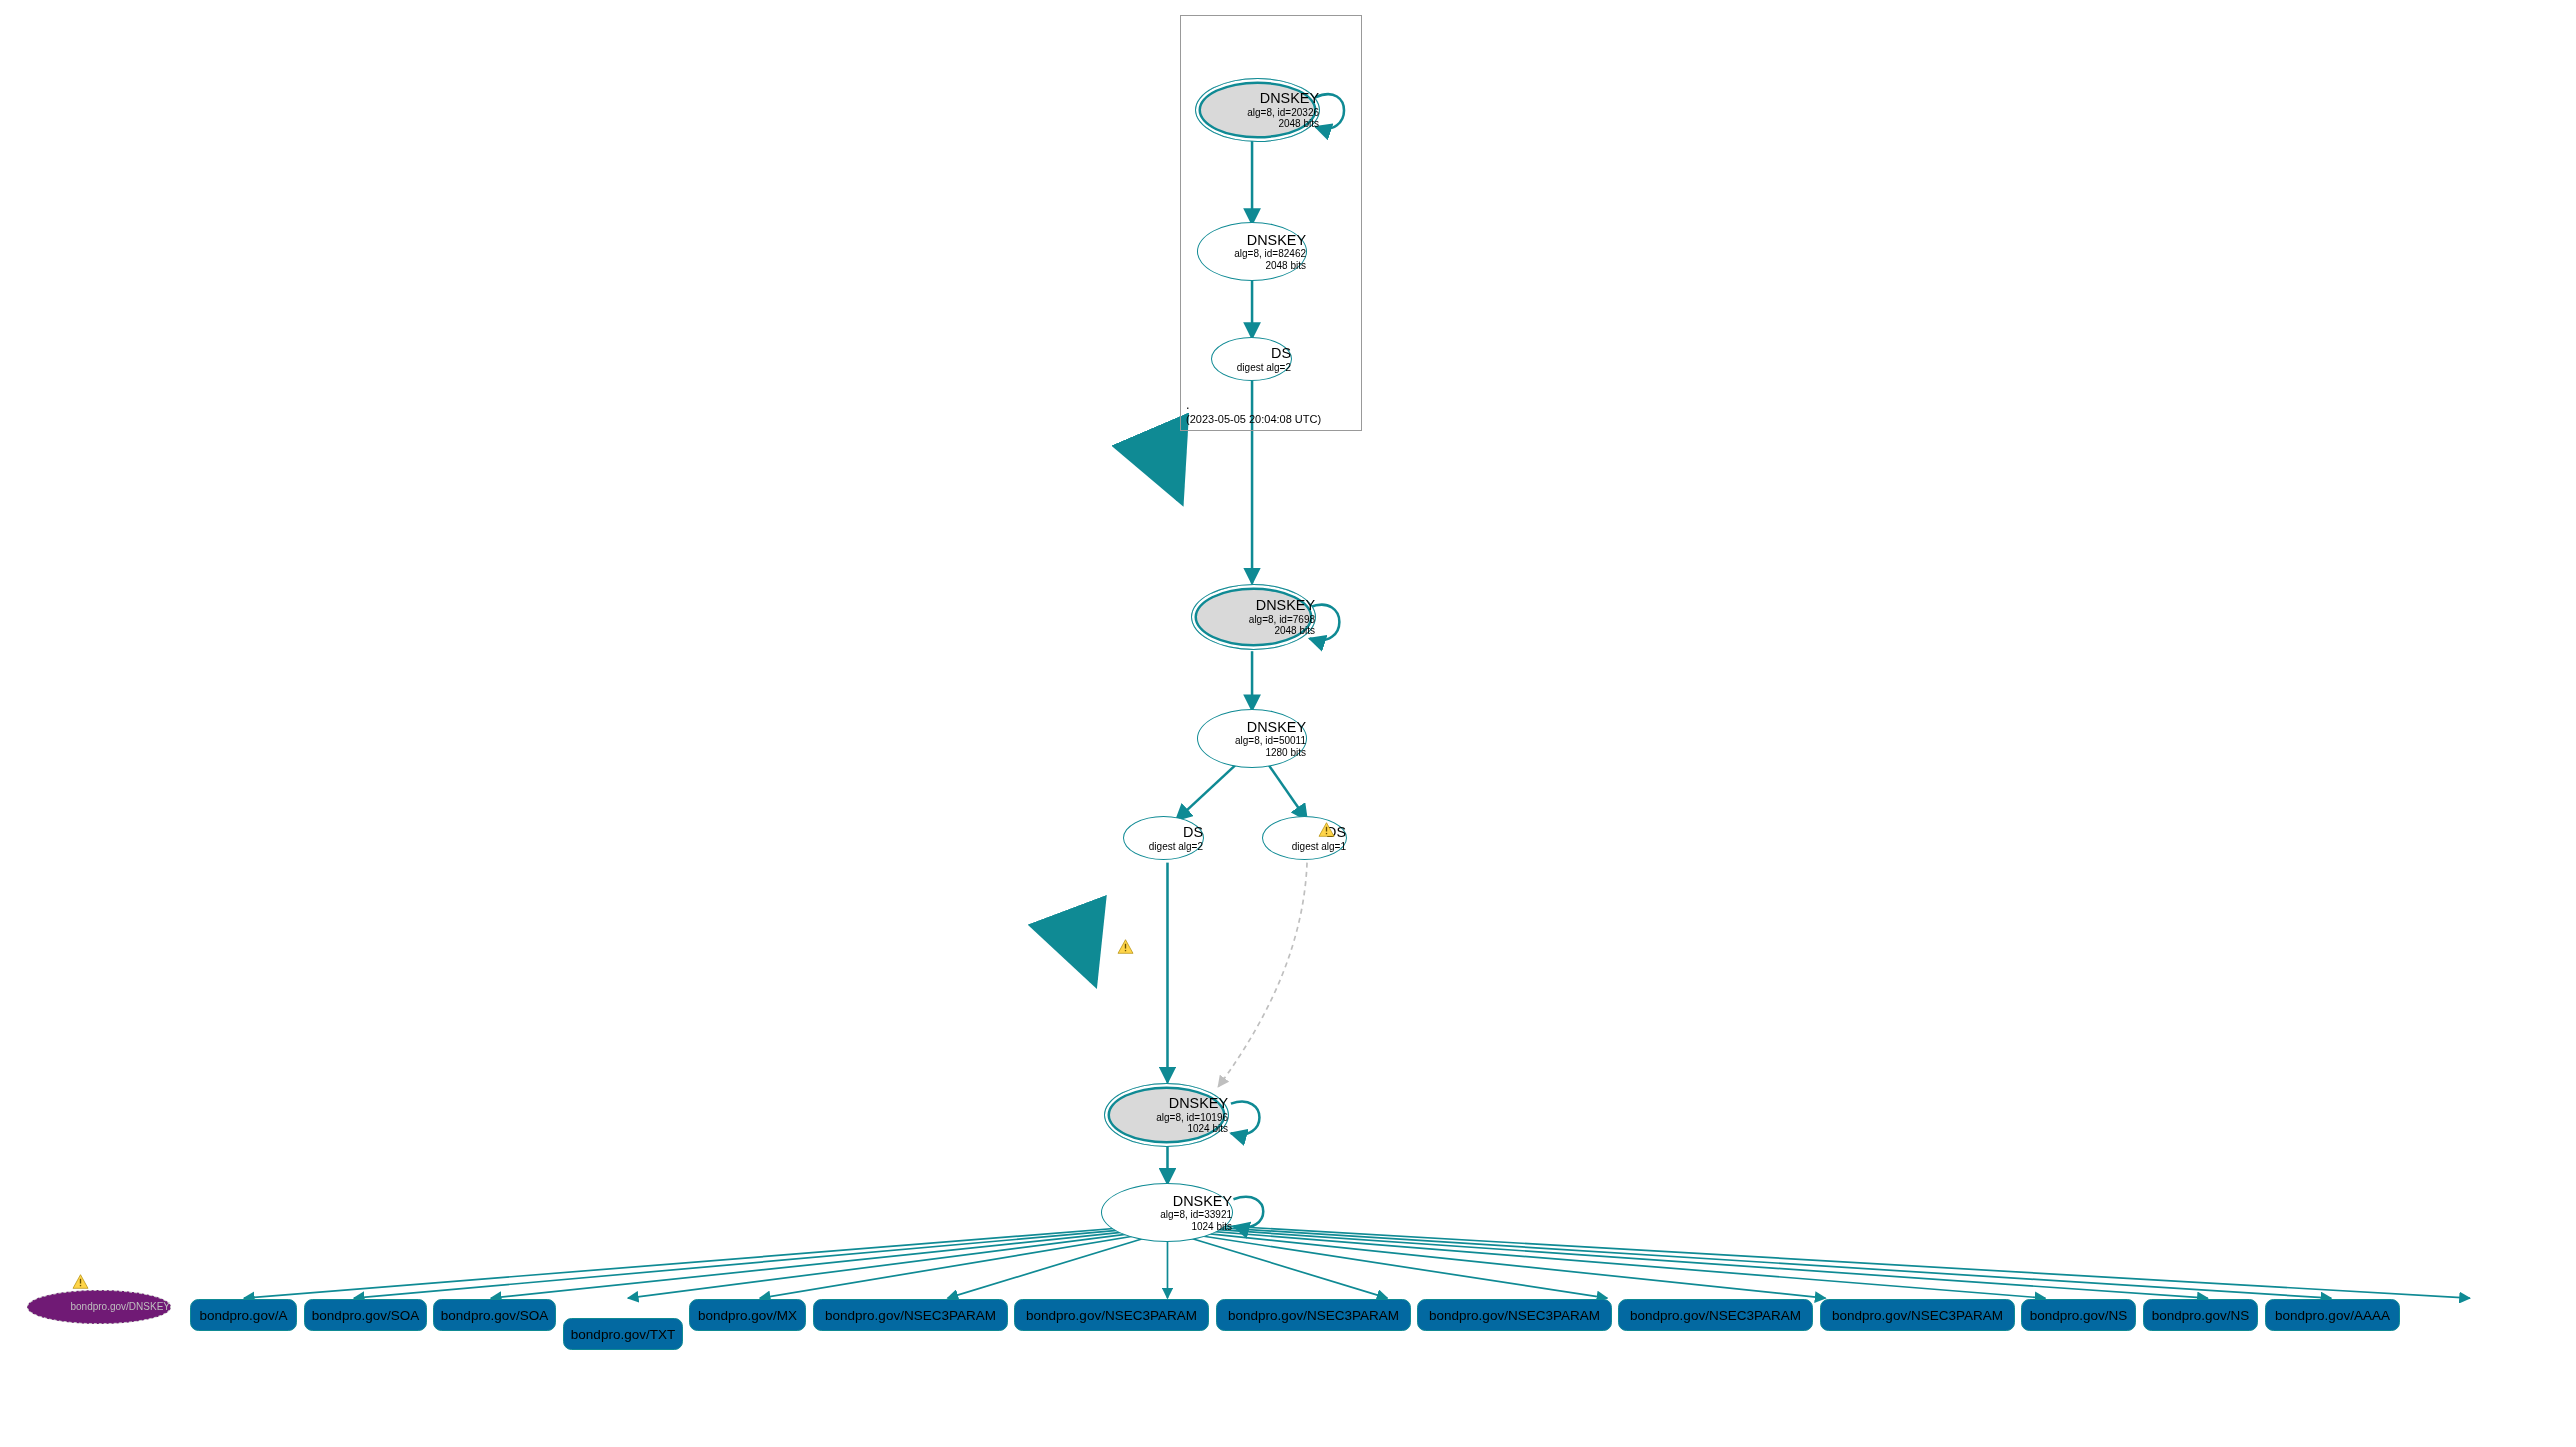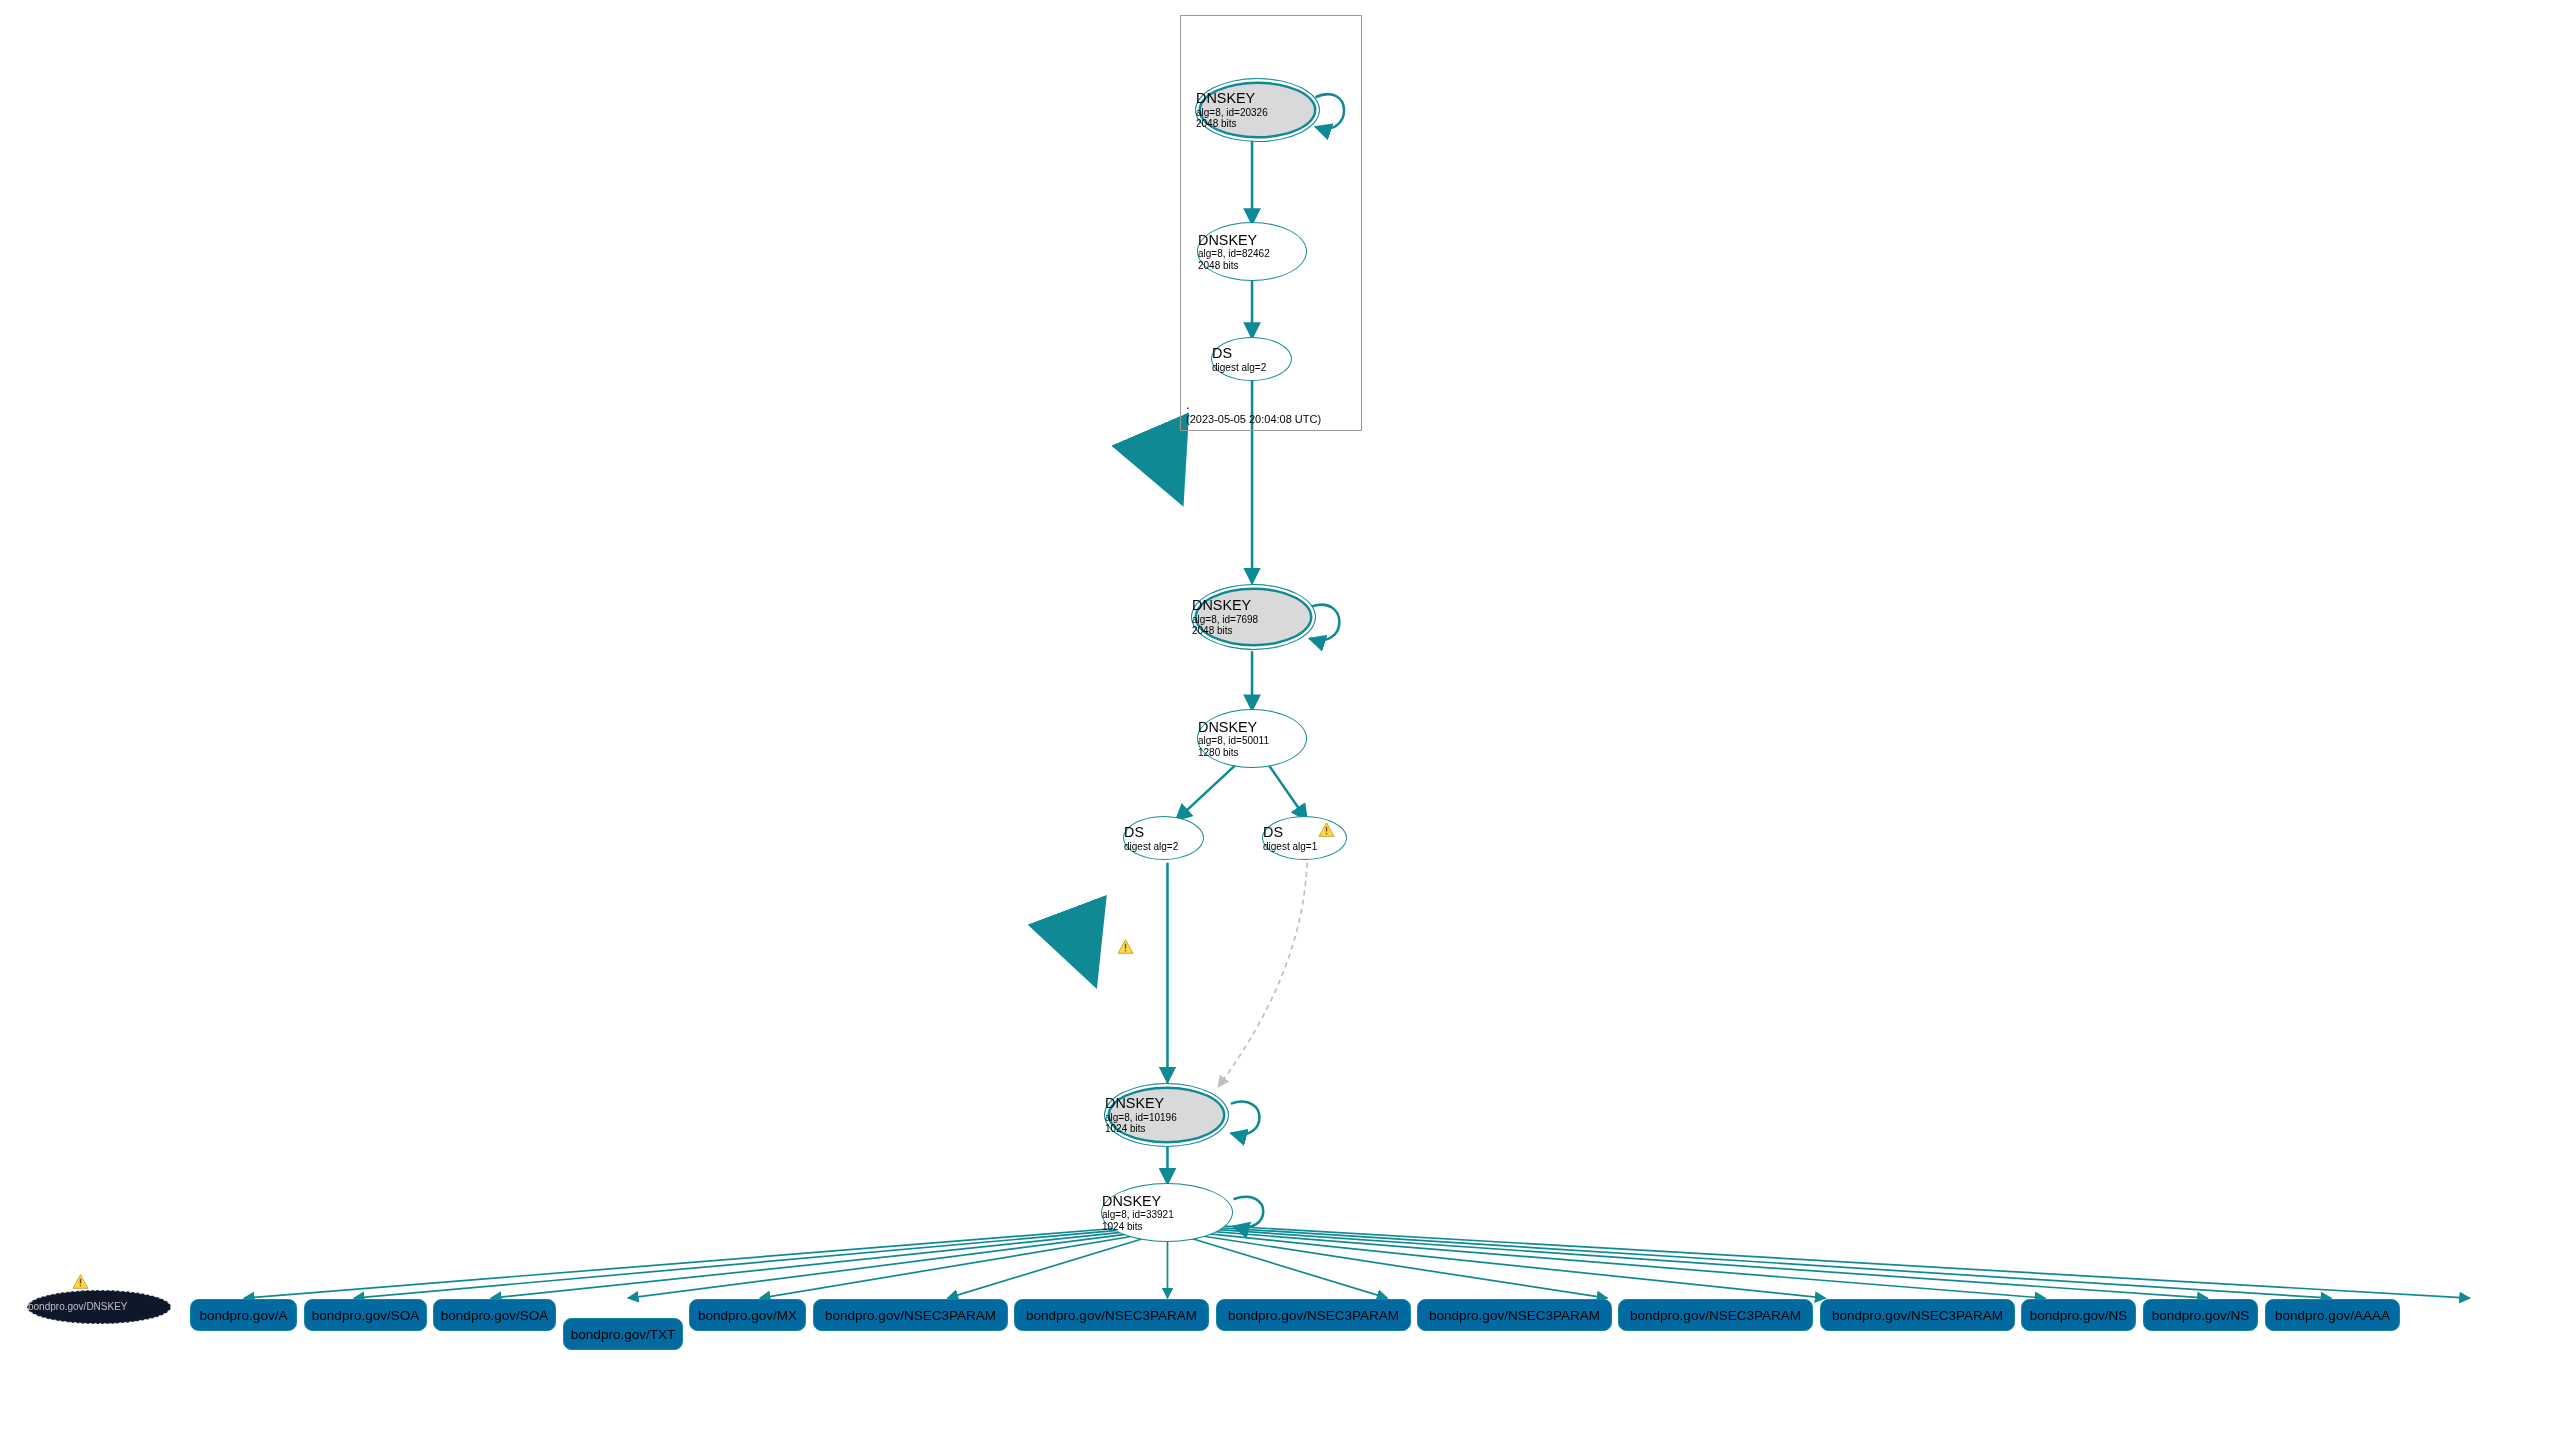--- a/index.html
+++ b/index.html
@@ -34,38 +34,38 @@
     line-height: 1.2;
   }
   .zone-label .sub {
     font-size: 11px;
   }
   .node {
     position: absolute;
     box-sizing: border-box;
     display: flex;
     flex-direction: column;
-    align-items: flex-start;
+    align-items: flex-end;
     justify-content: center;
     text-align: center;
     line-height: 1.15;
   }
   .ellipse {
     border-radius: 50%;
     border: 1.7px solid #0f8a94;
     background: #fff;
   }
   .ellipse.ksk {
     background: #d9d9d9;
     box-shadow: 0 0 0 2.5px #fff inset, 0 0 0 5px #0f8a94 inset;
   }
   .ellipse.dashed {
     border-style: dashed;
     border-color: #bfbfbf;
-    background: #0f172a;
+    background: #701a75;
   }
   .node .title {
     font-size: 14.4px;
     font-weight: 400;
   }
   .node .line {
     font-size: 10px;
   }
   .node.dashed .title,
   .node.dashed .line {

